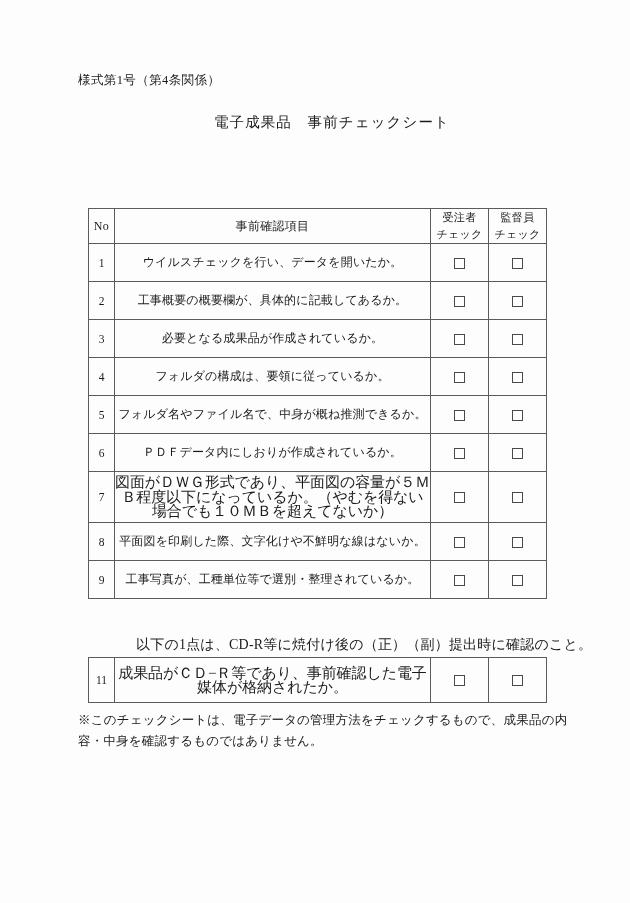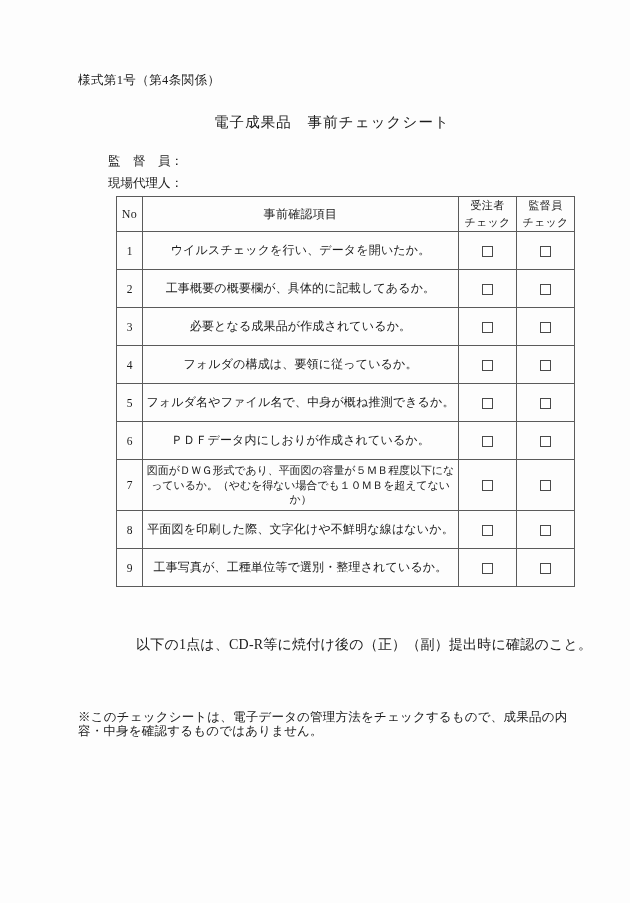--- a/index.html
+++ b/index.html
@@ -55,21 +55,21 @@
 
   
   .sheet-table {
     position: absolute;
     left: 88px;
     border-collapse: collapse;
     table-layout: fixed;
     width: 458px;
     font-size: 12px;
   }
-  #main-table { top: 196px; margin-left: 28px; }
+  #main-table { top: 208px; }
   #final-table { top: 657px; }
 
   .sheet-table td,
   .sheet-table th {
     border: 1px solid #5b5b5b;
     padding: 0;
     font-weight: normal;
     vertical-align: middle;
   }
 
@@ -98,21 +98,21 @@
     text-align: center;
     padding: 0 6px 0 10px;
     font-size: 12px;
     line-height: 17px;
     letter-spacing: 0.15px;
   }
   .cell-item.multi {
     padding-top: 3px;
     padding-bottom: 3px;
     line-height: 14.5px;
-    font-size: 11px;
+    font-size: 15px;
     letter-spacing: -0.1px;
   }
   .cell-check {
     text-align: center;
   }
   .checkbox-glyph {
     display: inline-block;
     width: 9px;
     height: 9px;
     border: 1px solid #4a4a4a;
@@ -135,37 +135,33 @@
     white-space: nowrap;
   }
 
   
   .footer-note {
     position: absolute;
     left: 78px;
     top: 710px;
     width: 490px;
     font-size: 12.5px;
-    line-height: 14px;
+    line-height: 21px;
     letter-spacing: 0.2px;
   }
 </style>
 </head>
 <body>
 
 <div class="page">
 
   <div class="form-no">様式第1号（第4条関係）</div>
 
   <div class="doc-title">電子成果品　事前チェックシート</div>
 
-  <div class="party-lines">
-    <div class="party-line">監　督　員：</div>
-    <div class="party-line">現場代理人：</div>
-  </div>
 
   <table class="sheet-table" id="main-table">
     <colgroup>
       <col class="c-no">
         <col class="c-item">
         <col class="c-chk1">
         <col class="c-chk2">
     </colgroup>
     <thead>
       <tr>
@@ -234,16 +230,32 @@
         <td class="cell-no">9</td>
         <td class="cell-item">工事写真が、工種単位等で選別・整理されているか。</td>
         <td class="cell-check"><span class="checkbox-glyph"></span></td>
         <td class="cell-check"><span class="checkbox-glyph"></span></td>
       </tr>
     </tbody>
   </table>
 
   <div class="mid-note">以下の1点は、CD-R等に焼付け後の（正）（副）提出時に確認のこと。</div>
 
+  <table class="sheet-table" id="final-table">
+    <colgroup>
+      <col class="c-no">
+        <col class="c-item">
+        <col class="c-chk1">
+        <col class="c-chk2">
+    </colgroup>
+    <tbody>
+      <tr class="r-final">
+        <td class="cell-no">11</td>
+        <td class="cell-item multi">成果品がＣＤ−Ｒ等であり、事前確認した電子媒体が格納されたか。</td>
+        <td class="cell-check"><span class="checkbox-glyph"></span></td>
+        <td class="cell-check"><span class="checkbox-glyph"></span></td>
+      </tr>
+    </tbody>
+  </table>
 
   <div class="footer-note">※このチェックシートは、電子データの管理方法をチェックするもので、成果品の内容・中身を確認するものではありません。</div>
 
 </div>
 
 </body></html>

